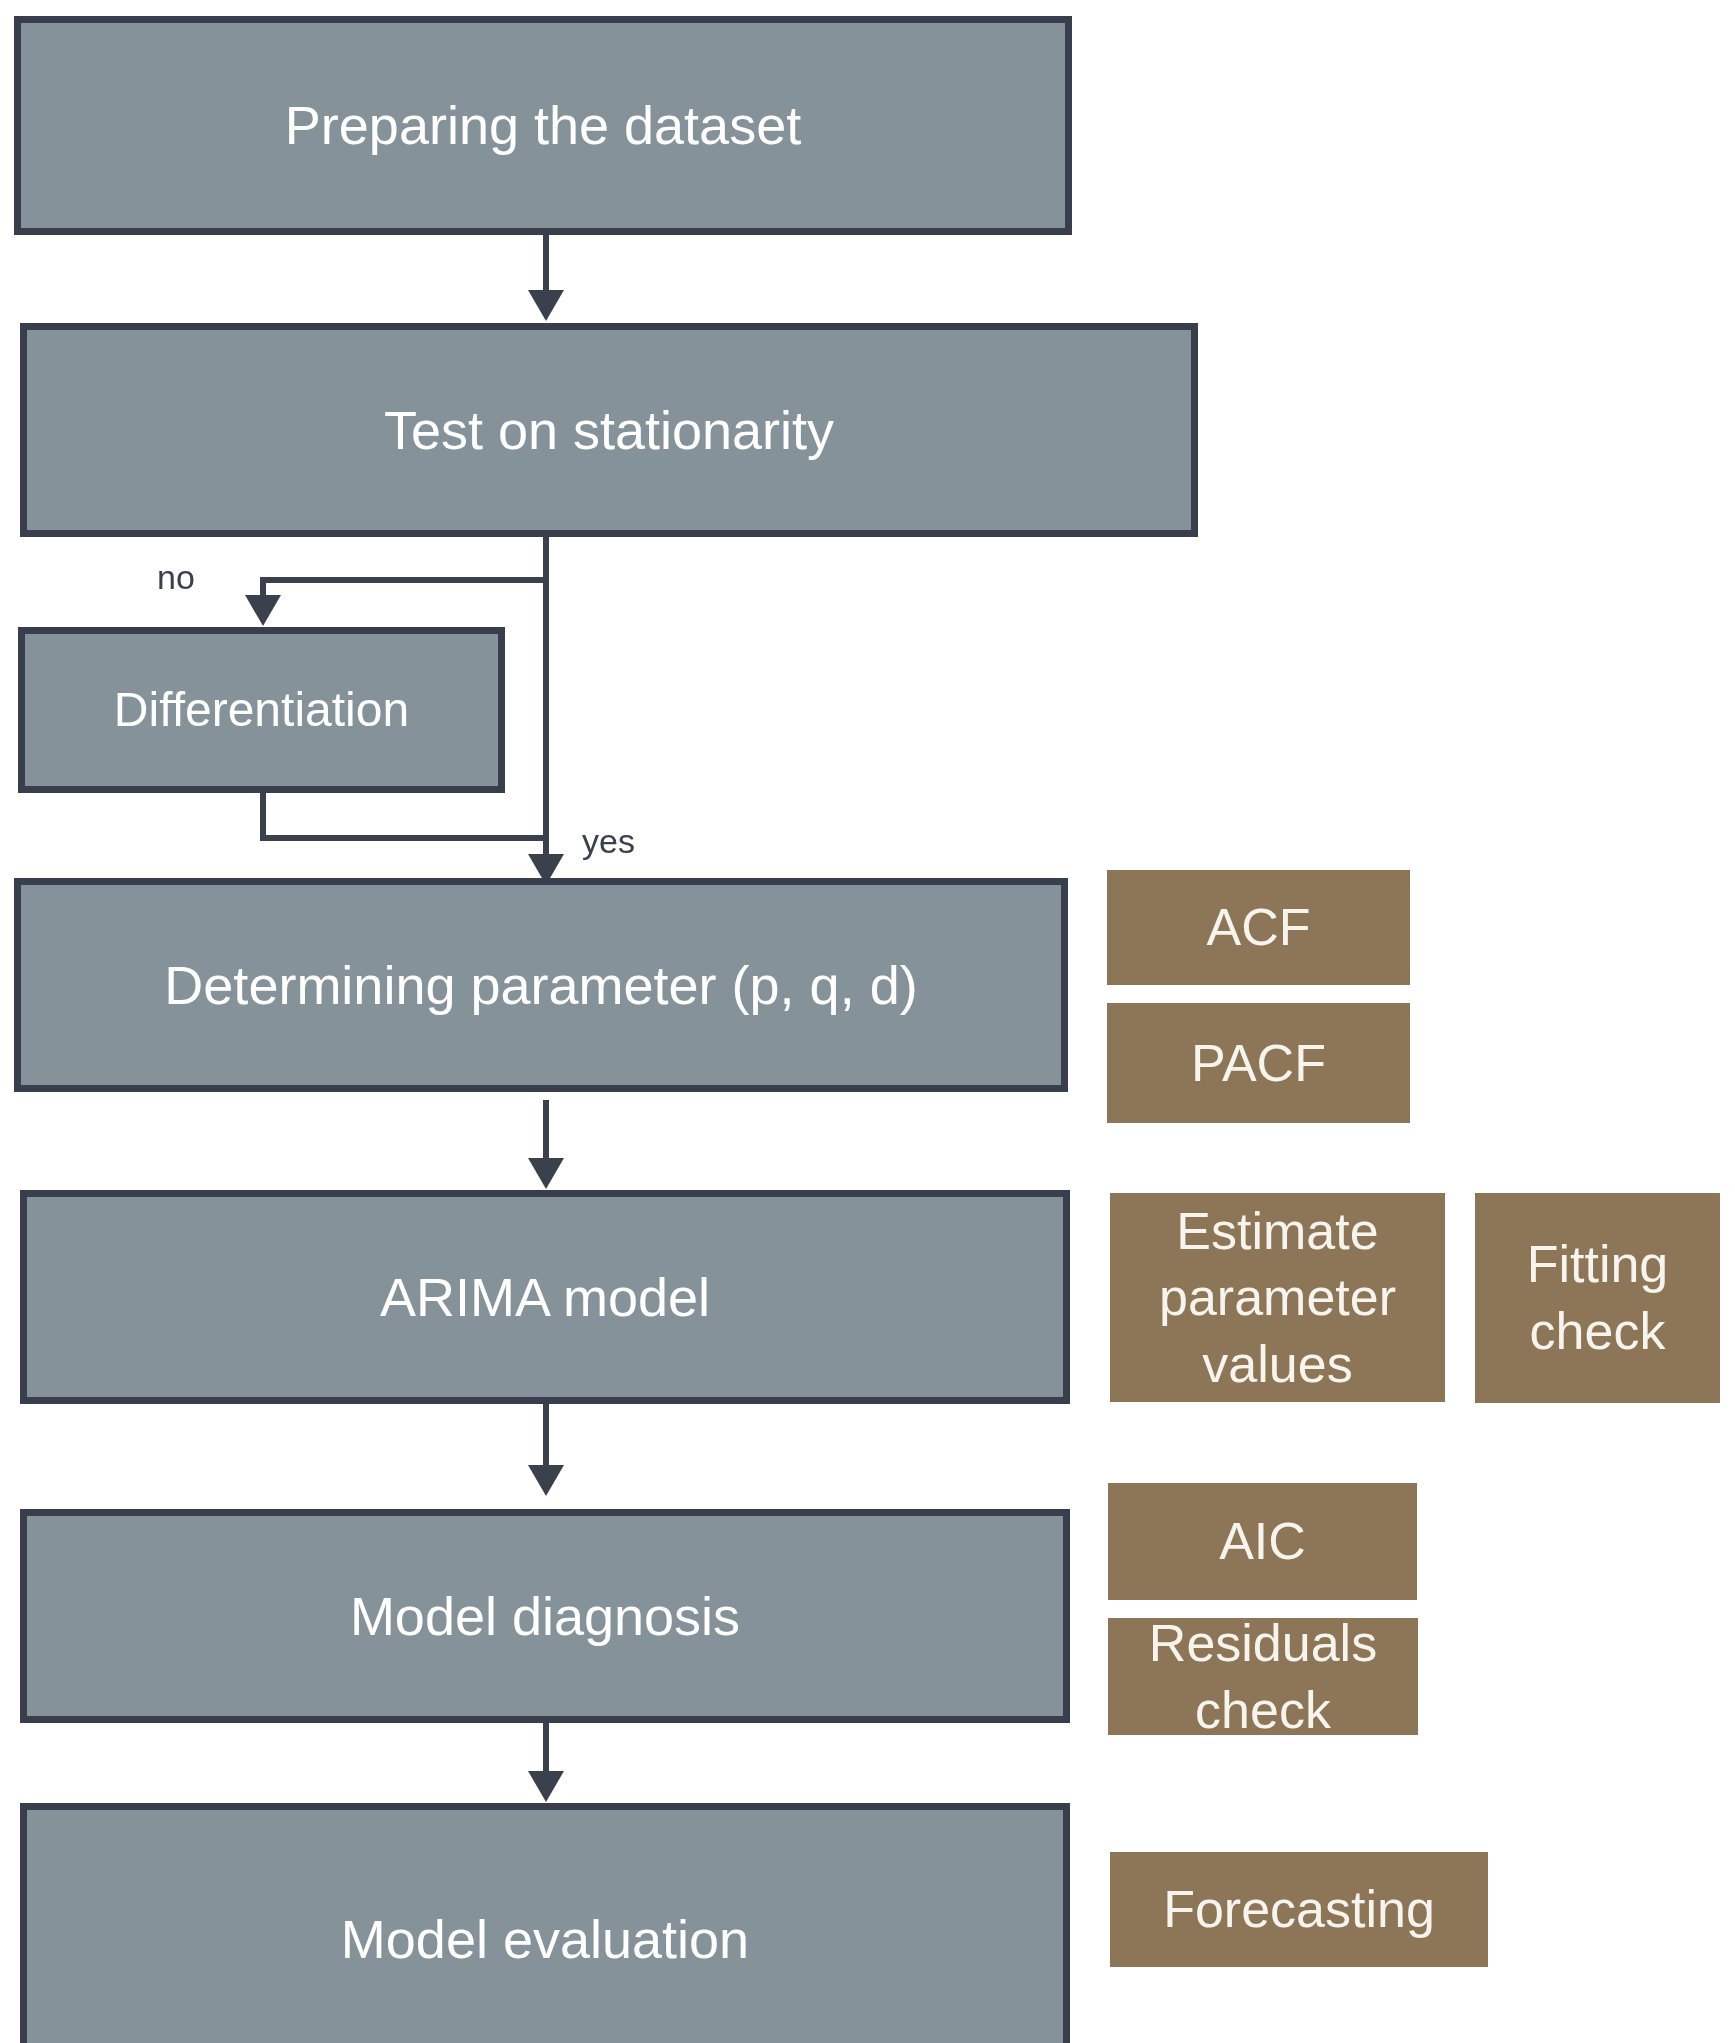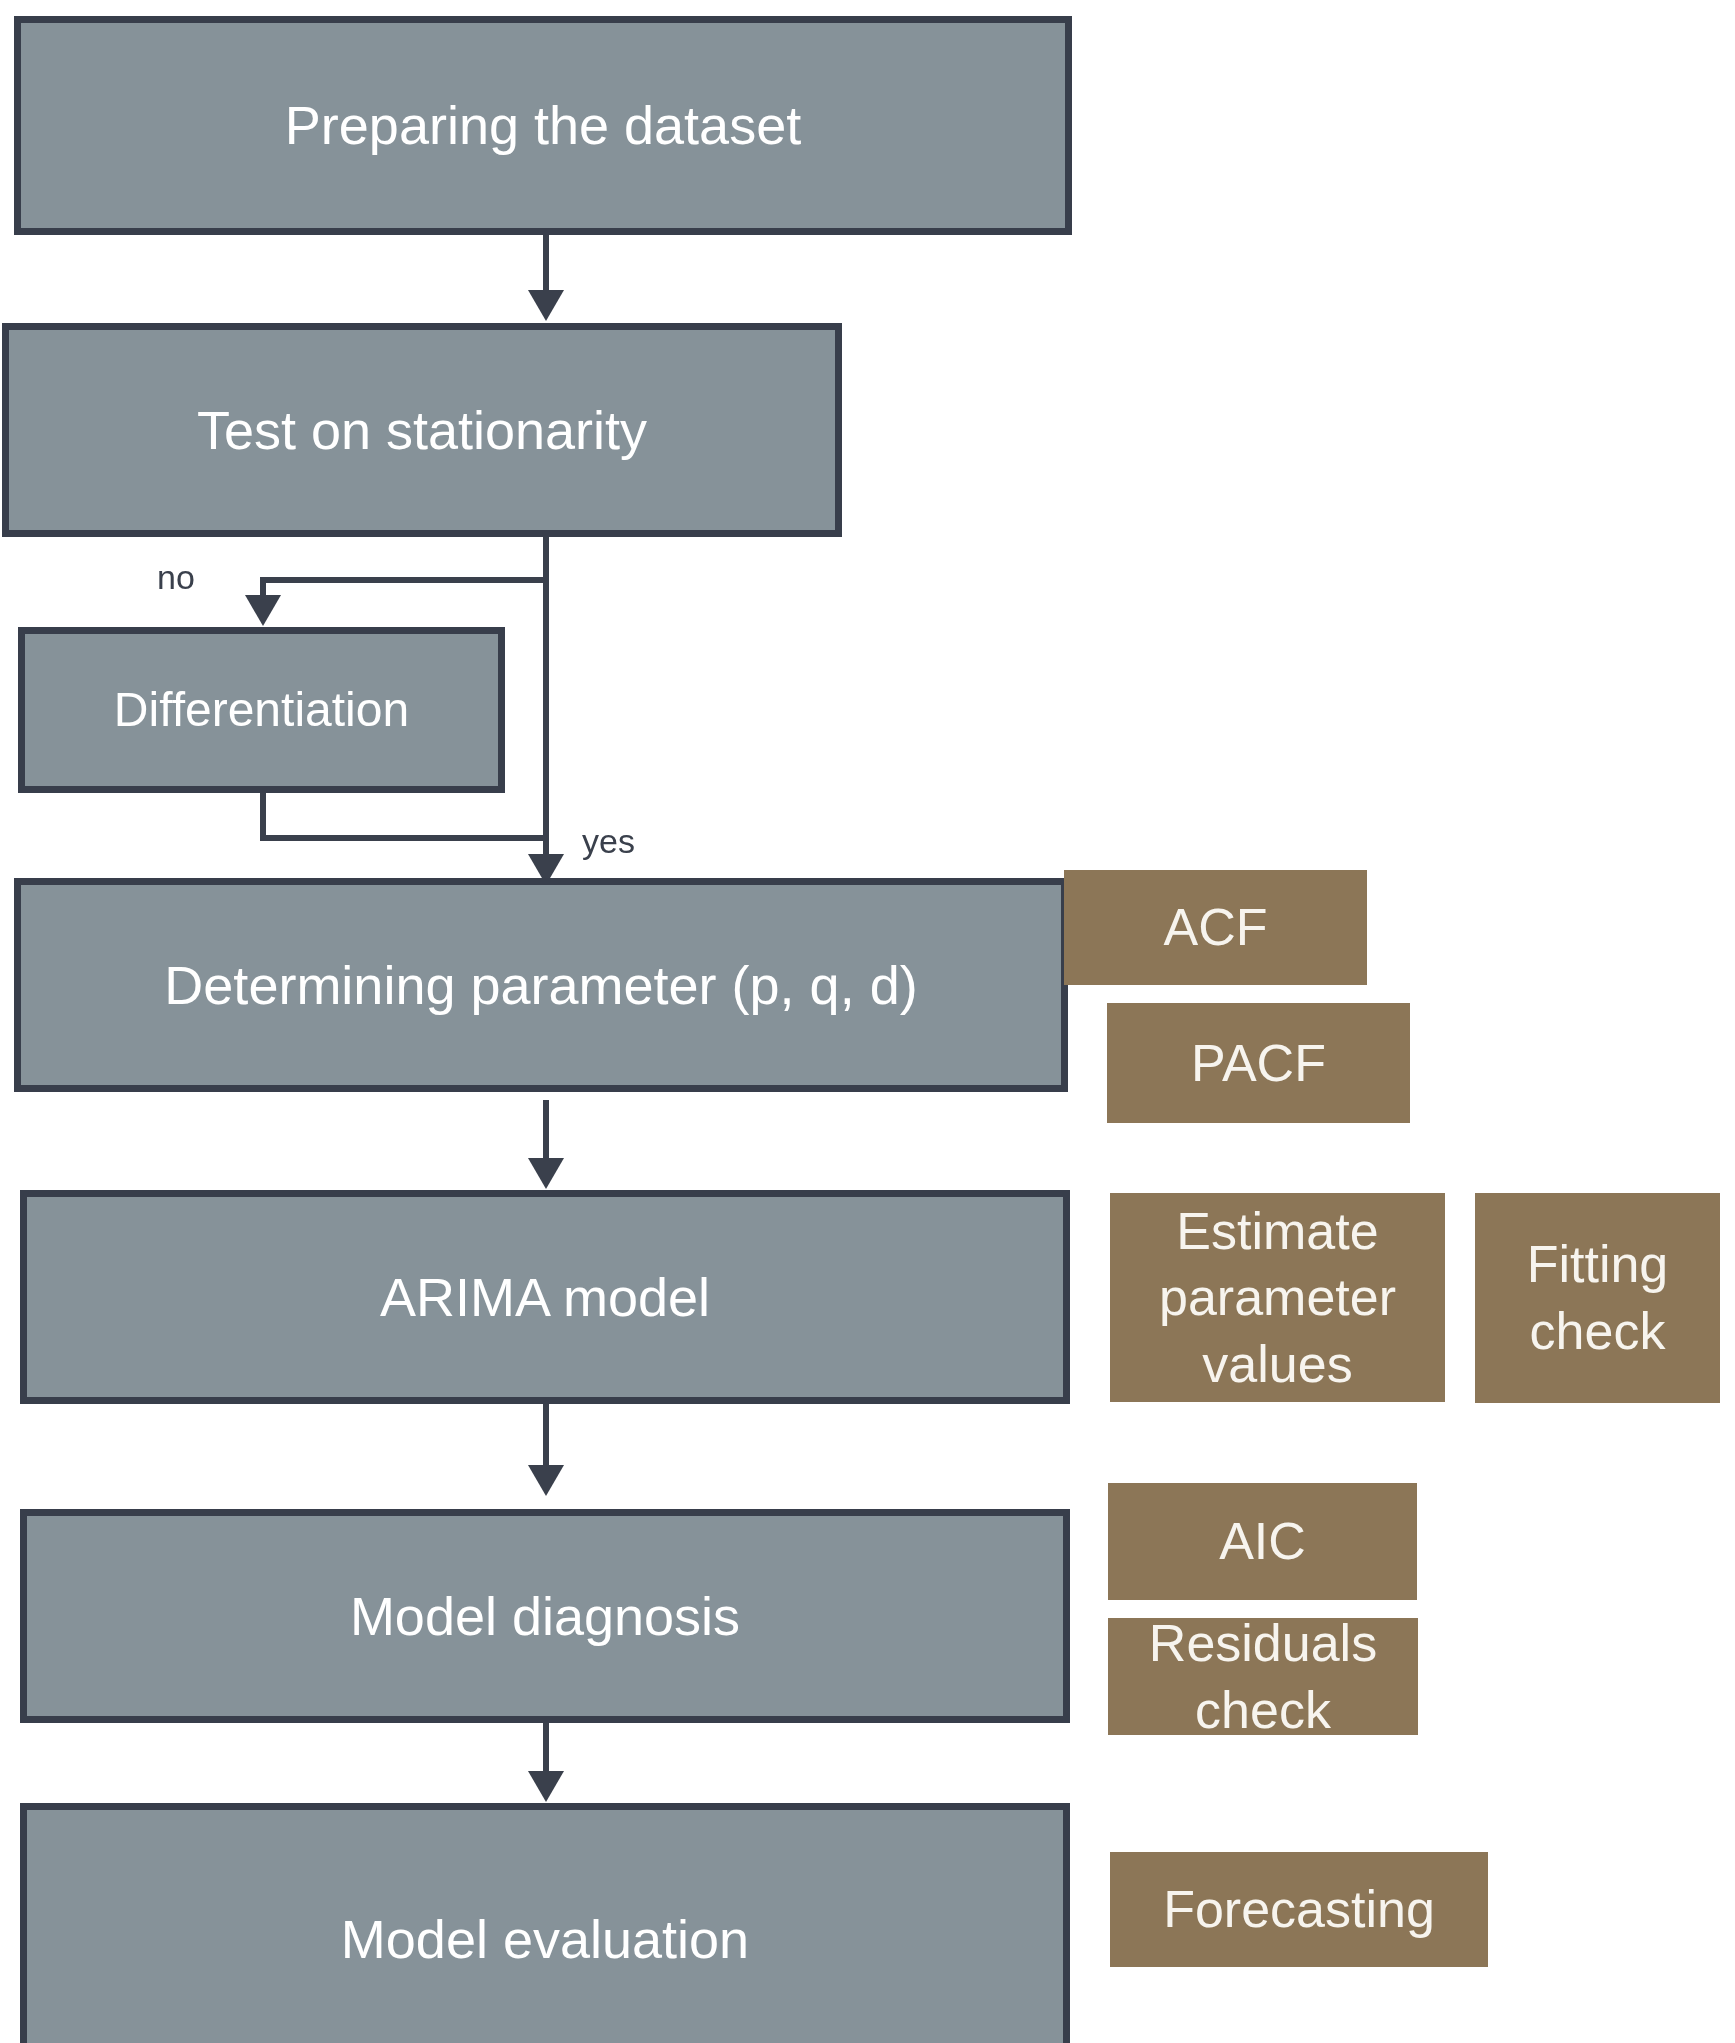--- a/index.html
+++ b/index.html
@@ -47,29 +47,29 @@
   }
   .edge-label{
     position:absolute;
     color:var(--arrow);
     font-size:34px;
     line-height:1;
   }
 
   
   #node-prepare       {left:14px;  top:16px;   width:1058px; height:219px;}
-  #node-stationarity  {left:2px;  top:323px;  width:840px; height:214px;}
+  #node-stationarity  {left:20px;  top:323px;  width:1178px; height:214px;}
   #node-differentiation{left:18px; top:627px;  width:487px;  height:166px; font-size:48px;}
   #node-parameters    {left:14px;  top:878px;  width:1054px; height:214px;}
   #node-arima         {left:20px;  top:1190px; width:1050px; height:214px;}
   #node-diagnosis     {left:20px;  top:1497px; width:1050px; height:214px;margin-top:12px;}
   #node-evaluation    {left:20px;  top:1803px; width:1050px; height:272px;text-align:center;}
 
   
-  #node-acf        {left:1064px; top:870px;  width:303px; height:115px;}
+  #node-acf        {left:1107px; top:870px;  width:303px; height:115px;}
   #node-pacf       {left:1107px; top:1003px; width:303px; height:120px;}
   #node-estimate   {left:1110px; top:1193px; width:335px; height:209px;}
   #node-fitting    {left:1475px; top:1193px; width:245px; height:210px;}
   #node-aic        {left:1108px; top:1483px; width:309px; height:117px;}
   #node-residuals  {left:1108px; top:1618px; width:310px; height:117px;}
   #node-forecasting{left:1110px; top:1852px; width:378px; height:115px;}
 
   
   #label-no {left:128px; top:560px; width:96px; text-align:center;}
   #label-yes{left:582px; top:824px;}

